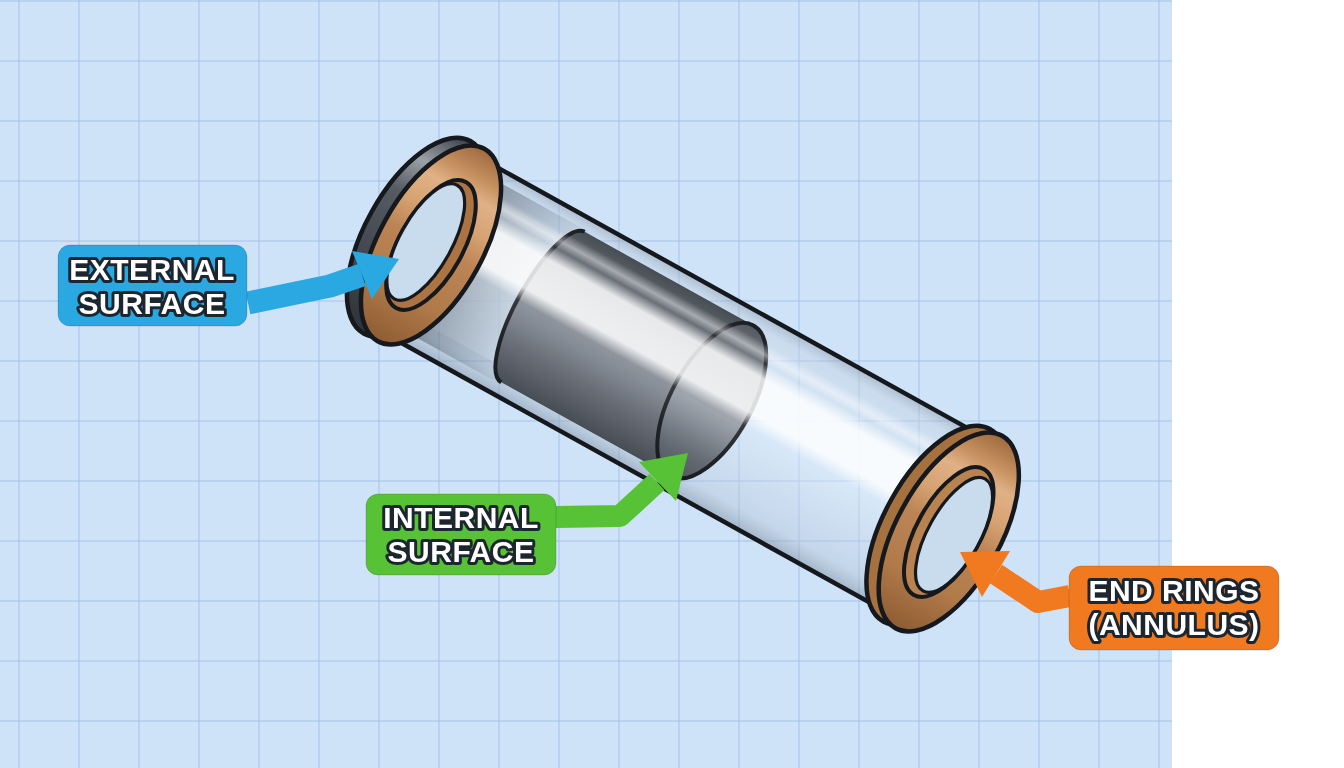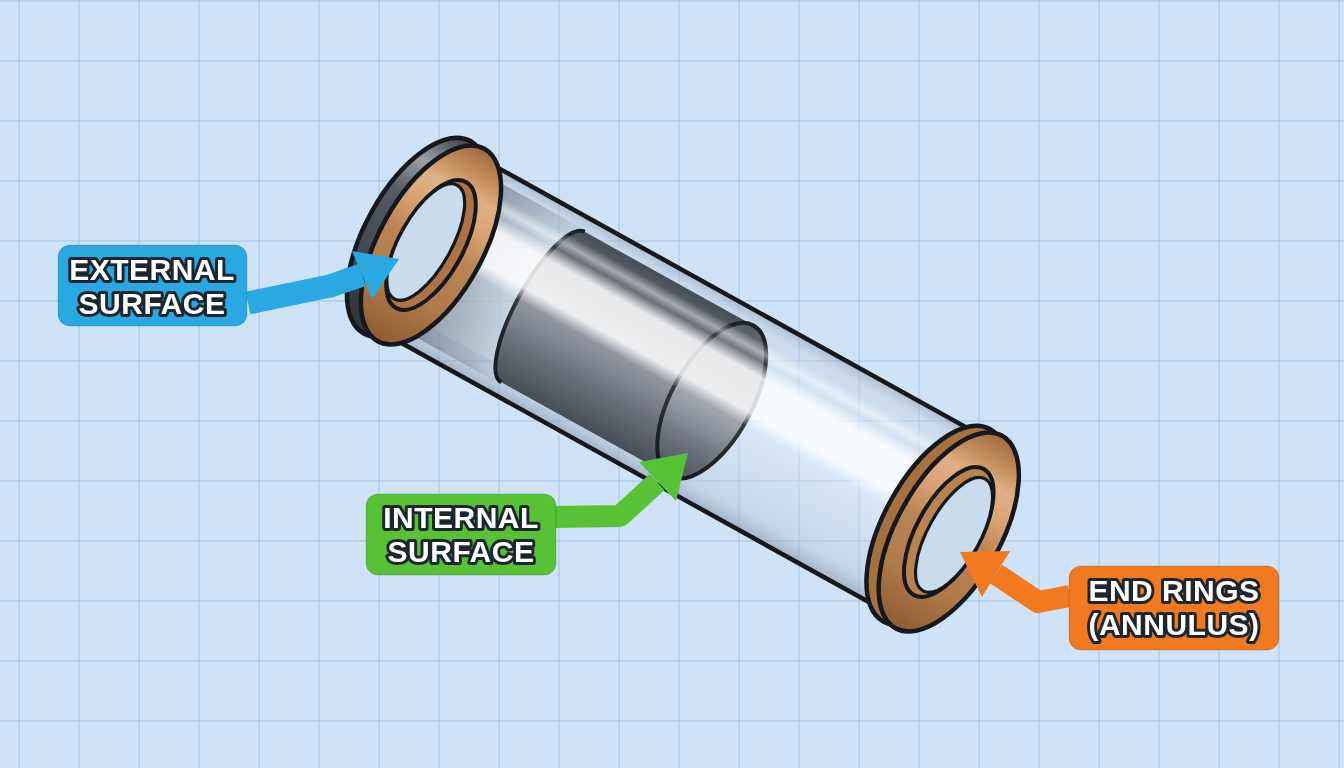--- a/index.html
+++ b/index.html
@@ -1,18 +1,18 @@
 <!DOCTYPE html>
 <html><head>
 <meta charset="utf-8">
 <style>
   html,body{margin:0;padding:0;}
   body{width:1344px;height:768px;overflow:hidden;font-family:"Liberation Sans",sans-serif;}
   .stage{
-    position:relative;width:1344px;height:768px;
+    position:relative;width:1172px;height:768px;
     background-color:#cfe3f8;
     background-image:
       linear-gradient(to right, rgba(166,197,233,.55) 0 2px, transparent 2px 60px),
       linear-gradient(to bottom, rgba(166,197,233,.55) 0 2px, transparent 2px 60px);
     background-size:60px 60px, 60px 60px;
     background-position:18px 0, 0 0;
   }
   svg{position:absolute;left:0;top:0;display:block;}
   .outline{stroke:#15181c;}
   .callout-box{stroke:rgba(0,0,0,0.15);stroke-width:1;}

